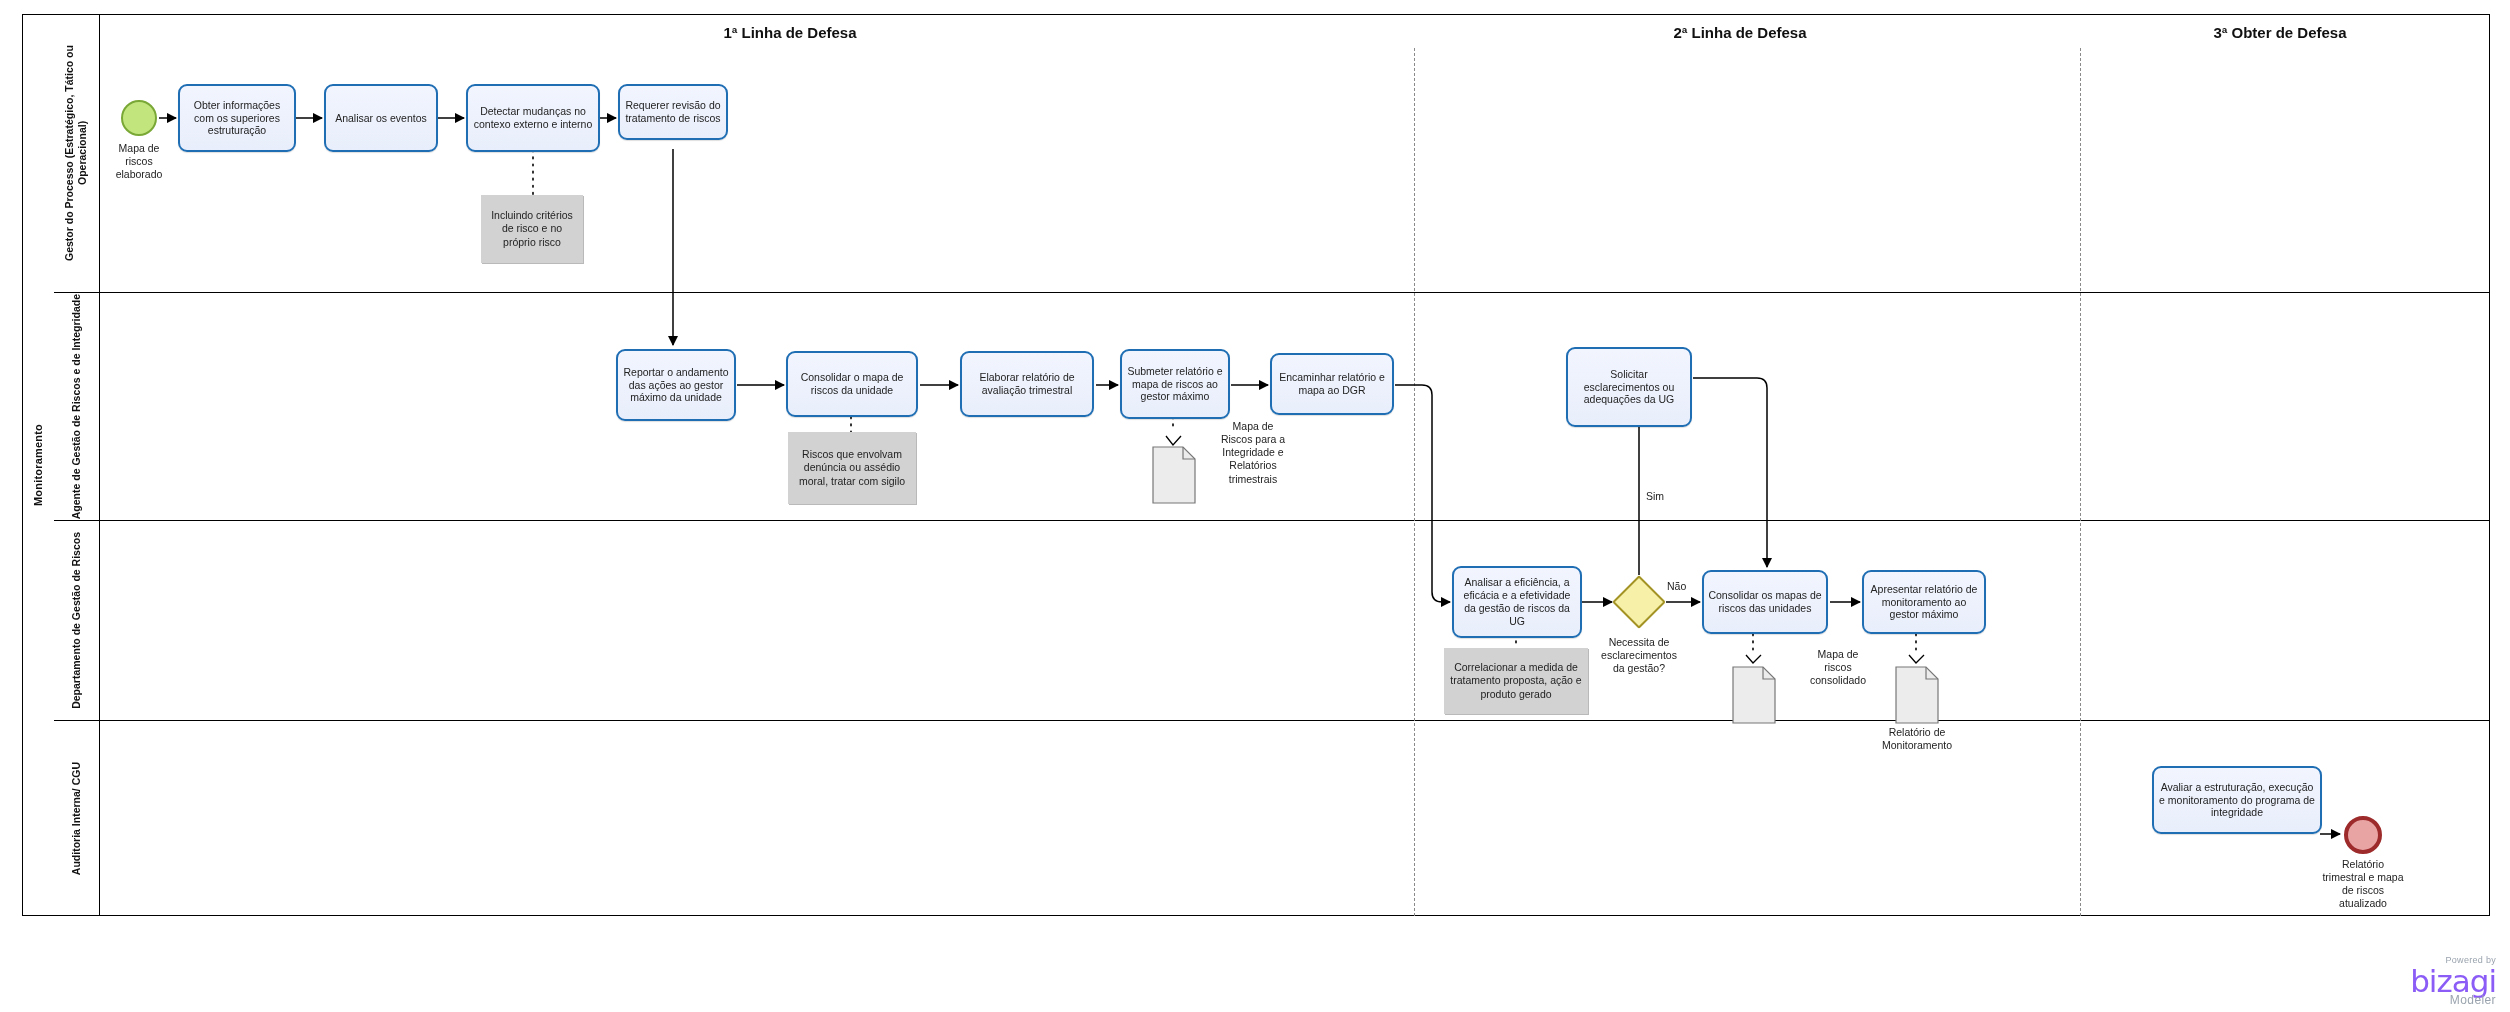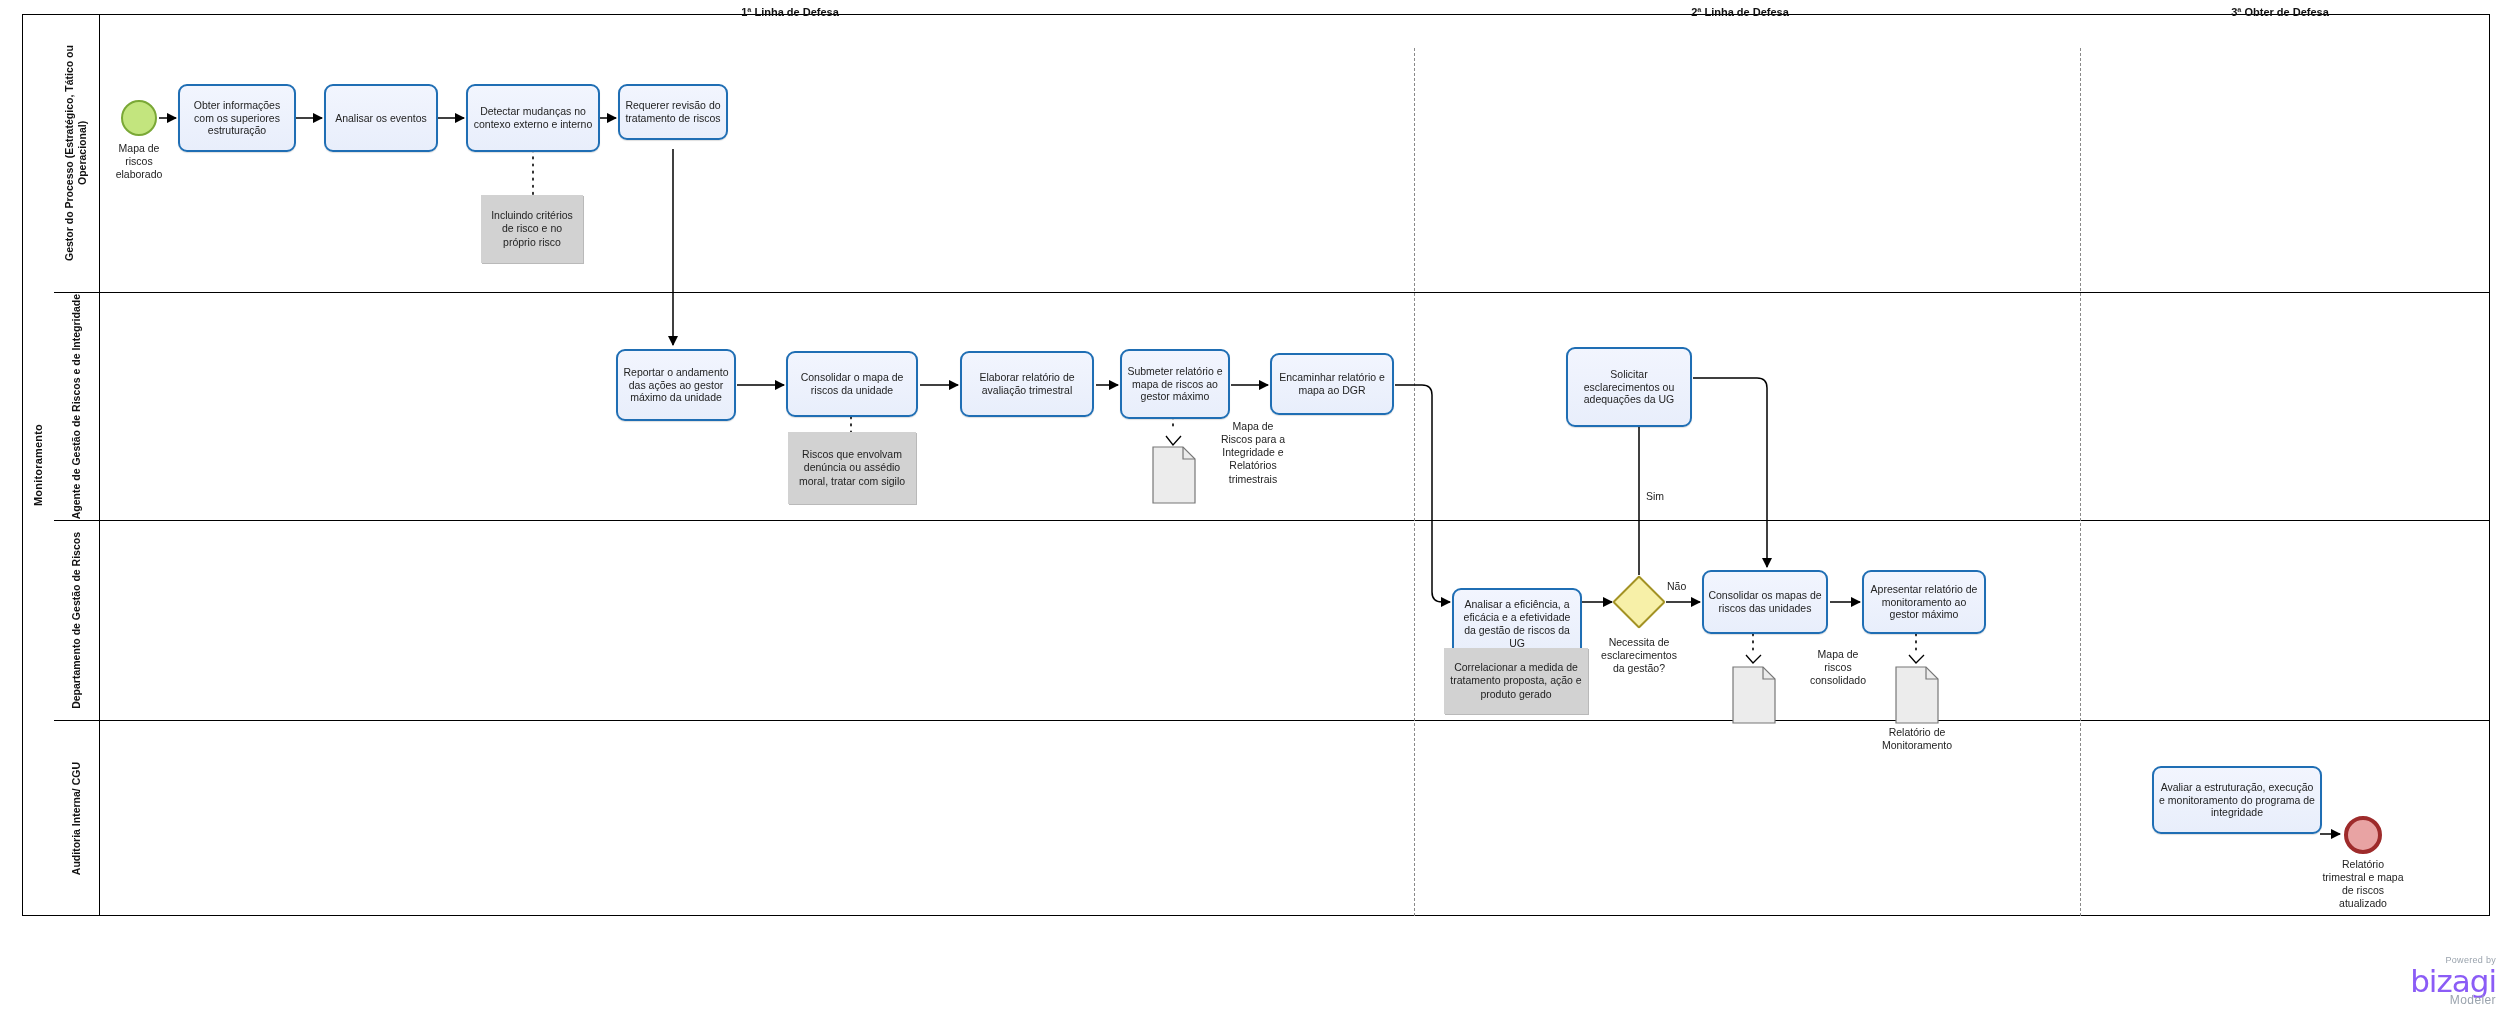--- a/index.html
+++ b/index.html
@@ -11,21 +11,21 @@
   .pool-frame{position:absolute;border:1px solid #000;box-sizing:border-box;}
   .pool-title{position:absolute;display:flex;align-items:center;justify-content:center;
               writing-mode:vertical-rl;transform:rotate(180deg);
               font-size:11px;font-weight:bold;letter-spacing:.2px;color:#111;}
   .lane-head{position:absolute;box-sizing:border-box;border-top:1px solid #000;border-right:1px solid #000;
              display:flex;align-items:center;justify-content:center;}
   .lane-head .lbl{writing-mode:vertical-rl;transform:rotate(180deg);
              font-size:10.5px;font-weight:bold;text-align:center;line-height:1.25;color:#111;
              max-height:100%;}
   .lane-body{position:absolute;box-sizing:border-box;border-top:1px solid #000;}
-  .phase-label{position:absolute;top:6px;font-size:11px;font-weight:bold;color:#111;
+  .phase-label{position:absolute;top:24px;font-size:15px;font-weight:bold;color:#111;
                text-align:center;white-space:nowrap;transform:translateX(-50%);}
   .phase-sep{position:absolute;width:0;border-left:1.4px dashed #8a8a8a;}
 
   
   .task{position:absolute;box-sizing:border-box;border:2px solid #1f6eb4;border-radius:9px;
         background:linear-gradient(180deg,#f2f5fe 0%,#e8eefb 100%);
         display:flex;align-items:center;justify-content:center;text-align:center;
         font-size:10.5px;line-height:1.22;color:#232323;padding:3px 4px;
         box-shadow:0 1px 1px rgba(0,0,0,.13);}
   
@@ -167,21 +167,21 @@
   <div class="note" style="left:788px;top:432px;width:128px;height:72px;">Riscos que envolvam denúncia ou assédio moral, tratar com sigilo</div>
 
   <div class="doc" style="left:1152px;top:446px;width:44px;height:58px;">
     <svg width="44" height="58" viewBox="0 0 44 58">
         <path d="M1,1 H31 L43,13 V57 H1 Z" fill="#ececec" stroke="#777" stroke-width="1.2"></path>
         <path d="M31,1 V13 H43" fill="none" stroke="#777" stroke-width="1.2"></path>
       </svg>
   </div>
   <div class="doc-label" style="left:1253px;top:420px;width:110px;">Mapa de<br>Riscos para a<br>Integridade e<br>Relatórios<br>trimestrais</div>
 
-  <div class="task" style="left:1452px;top:566px;width:130px;height:72px;margin-top:22px;">Analisar a eficiência, a eficácia e a efetividade da gestão de riscos da UG</div>
+  <div class="task" style="left:1452px;top:566px;width:130px;height:72px;">Analisar a eficiência, a eficácia e a efetividade da gestão de riscos da UG</div>
 
   <div class="gw" style="left:1620px;top:583px;width:38px;height:38px;"></div>
   <div class="gw-label" style="left:1639px;top:636px;width:130px;">Necessita de<br>esclarecimentos<br>da gestão?</div>
 
   <div class="flow-label" style="left:1646px;top:490px;">Sim</div>
   <div class="flow-label" style="left:1667px;top:580px;">Não</div>
 
   <div class="task" style="left:1702px;top:570px;width:126px;height:64px;">Consolidar os mapas de riscos das unidades</div>
   <div class="task" style="left:1862px;top:570px;width:124px;height:64px;">Apresentar relatório de monitoramento ao gestor máximo</div>
 

